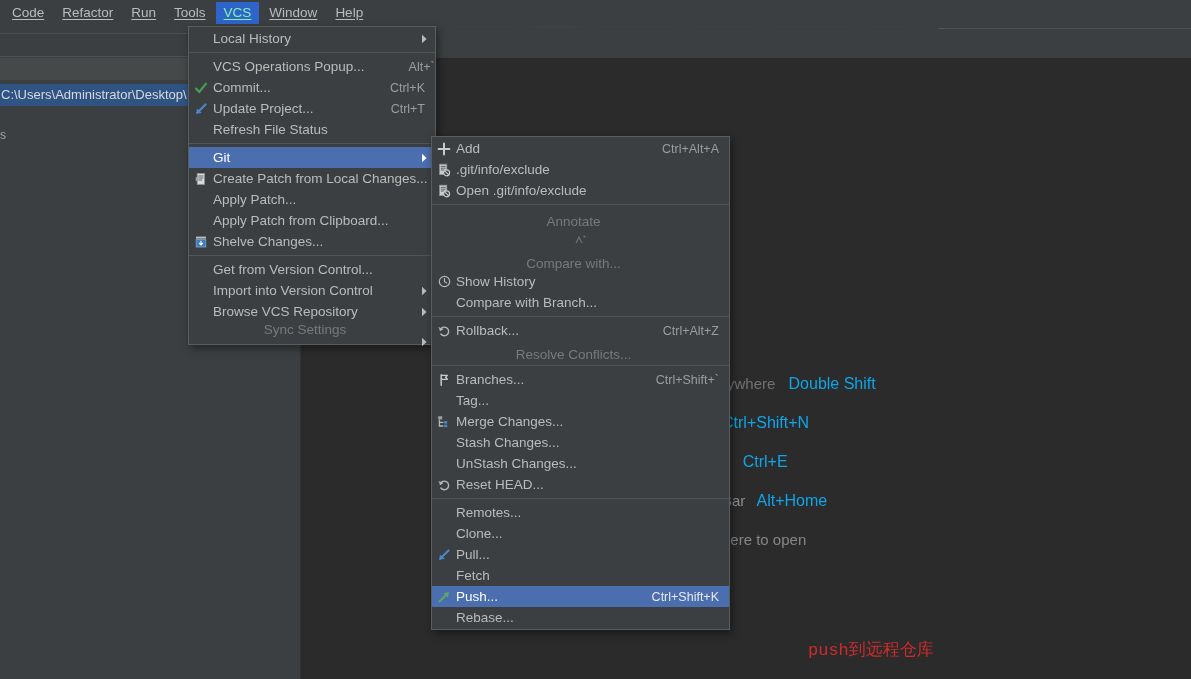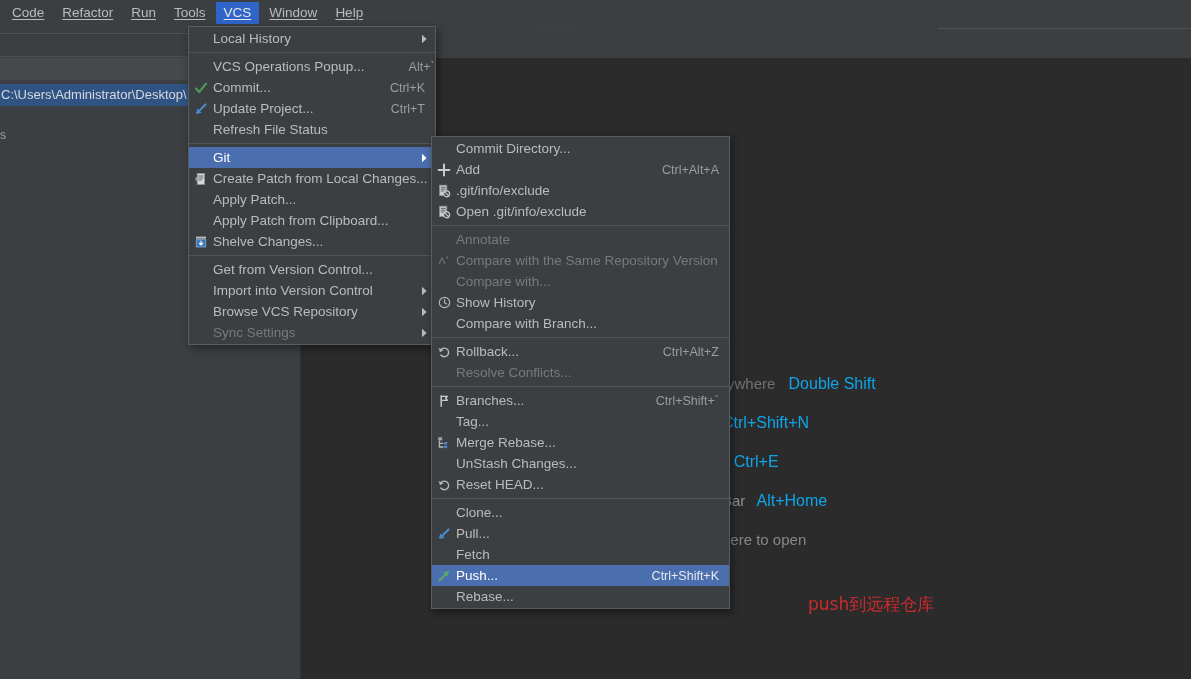--- a/index.html
+++ b/index.html
@@ -31,21 +31,21 @@
   }
   .bg-stray{position:absolute;color:#9fa3a6;font-size:12px;}
 
   
   #menubar{position:absolute;left:0;top:0;height:26px;width:1079px;
     background:#3c3f41;display:flex;align-items:center;z-index:40;}
   .mb-item{
     font-size:13.5px;color:#bbbbbb;padding:3px 8px 4px 8px;margin:0 1px;
     white-space:nowrap;border-radius:0;cursor:default;
   }
-  .mb-item.selected{background:#2f65ca;color:#e5e5e5;}
+  .mb-item.selected{background:#2f65ca;color:#86efac;}
   .mnem{text-decoration:underline;text-underline-offset:2px;}
 
   
   .popup{
     position:absolute;background:#3c3f41;border:1px solid #5a5d5f;
     box-shadow:2px 3px 8px rgba(0,0,0,.45);
     padding:1px 0;z-index:60;
   }
   .mi{
     position:relative;display:flex;align-items:center;
@@ -60,21 +60,21 @@
   .mi .accel{
     margin-left:auto;color:#9a9d9f;font-size:12.5px;padding-right:10px;
   }
   .mi .arrow{
     margin-left:auto;padding-right:7px;color:#b8bbbd;font-size:9px;line-height:1;
   }
   .mi.has-accel .accel{padding-left:30px;}
   .mi.selected{background:#4b6eaf;color:#ffffff;}
   .mi.selected .accel{color:#e6eaf2;}
   .mi.selected .arrow{color:#ffffff;}
-  .mi.disabled{color:#777a7c;}
+  .mi.disabled{color:#777a7c;flex-direction:column;}
   .sep{height:1px;background:#515557;margin:3px 0;}
 
   svg.gi{display:block;}
 
   
   .hintline{position:absolute;font-size:15px;color:#6f7275;white-space:nowrap;}
   .hintline .kbd{color:#0ea5e9;}
 
   .annot{
     position:absolute;color:#cc2b2b;font-size:17px;white-space:nowrap;
@@ -110,31 +110,31 @@
 
   <div class="hintline" style="left:722px;top:375px;">
     <span>rywhere</span>
     <span class="kbd" style="margin-left:9px;font-size:16px;">Double Shift</span>
   </div>
   <div class="hintline" style="left:722px;top:414px;">
     <span class="kbd" style="font-size:16px;">Ctrl+Shift+N</span>
   </div>
   <div class="hintline" style="left:722px;top:453px;">
     <span>s</span>
-    <span class="kbd" style="font-size:16px;">Ctrl+E</span>
+    <span class="kbd" style="margin-left:9px;font-size:16px;">Ctrl+E</span>
   </div>
   <div class="hintline" style="left:722px;top:492px;">
     <span style="color:#8d9093;">Bar</span>
     <span class="kbd" style="margin-left:7px;font-size:16px;">Alt+Home</span>
   </div>
   <div class="hintline" style="left:722px;top:531px;color:#84878a;">
     <span>here to open</span>
   </div>
 
-  <div class="annot" style="left:808px;top:593px;">push到远程仓库</div>
+  <div class="annot" style="left:808px;top:638px;font-family:Liberation Mono, monospace;">push到远程仓库</div>
 
   <div id="menubar">
     <div class="mb-item" style="margin-left:4px;">
       <span class="mnem">Code</span>
     </div>
     <div class="mb-item">
       <span class="mnem">Refactor</span>
     </div>
     <div class="mb-item">
       <span class="mnem">Run</span>
@@ -258,24 +258,20 @@
         <span class="lbl">Sync Settings</span>
         <span class="arrow">
           <svg class="gi" width="7" height="10" viewBox="0 0 7 10">
             <path d="M1 0.8 L5.6 5 L1 9.2 Z" fill="currentColor"></path>
           </svg>
         </span>
       </div>
     </div>
 
   <div class="popup" id="git-menu" style="left:431px;top:136px;width:297px;">
-      <div class="mi">
-        <span class="ico"></span>
-        <span class="lbl">Commit Directory...</span>
-      </div>
       <div class="mi has-accel">
         <span class="ico">
           <svg class="gi" width="14" height="14" viewBox="0 0 14 14">
             <path d="M7 1.6 V12.4 M1.6 7 H12.4" stroke="#c9ccce" stroke-width="2" stroke-linecap="round"></path>
           </svg>
         </span>
         <span class="lbl">Add</span>
         <span class="accel">Ctrl+Alt+A</span>
       </div>
       <div class="mi">
@@ -305,21 +301,20 @@
         <span class="ico"></span>
         <span class="lbl">Annotate</span>
       </div>
       <div class="mi disabled">
         <span class="ico">
           <svg class="gi" width="14" height="14" viewBox="0 0 14 14">
             <path d="M2 10 L5 4 L8 10" stroke="#6e7173" stroke-width="1.2" fill="none"></path>
             <path d="M9.4 3.6 L11.4 3.6 M10.4 2.6 L10.4 4.6" stroke="#6e7173" stroke-width="1.1"></path>
           </svg>
         </span>
-        <span class="lbl">Compare with the Same Repository Version</span>
       </div>
       <div class="mi disabled">
         <span class="ico"></span>
         <span class="lbl">Compare with...</span>
       </div>
       <div class="mi">
         <span class="ico">
           <svg class="gi" width="13" height="13" viewBox="0 0 14 14">
             <circle cx="7" cy="7" r="5.6" stroke="#b4b7b9" stroke-width="1.3" fill="none"></circle>
             <path d="M7 3.8 V7.2 L9.3 8.6" stroke="#b4b7b9" stroke-width="1.3" fill="none" stroke-linecap="round"></path>
@@ -364,38 +359,46 @@
       <div class="mi">
         <span class="ico">
           <svg class="gi" width="14" height="14" viewBox="0 0 14 14">
             <rect x="1.2" y="1.2" width="4" height="3.2" fill="#9aa0a4"></rect>
             <path d="M2.4 4.6 V11 H6.4" stroke="#b4b7b9" stroke-width="1.3" fill="none"></path>
             <path d="M2.4 7.4 H6.4" stroke="#b4b7b9" stroke-width="1.3" fill="none"></path>
             <rect x="7.2" y="6.0" width="3.0" height="2.6" fill="#4a88c7"></rect>
             <rect x="7.2" y="9.6" width="3.0" height="2.6" fill="#4a88c7"></rect>
           </svg>
         </span>
-        <span class="lbl">Merge Rebase...</span>
+        <span class="lbl">Merge Changes...</span>
+      </div>
+      <div class="mi">
+        <span class="ico"></span>
+        <span class="lbl">Stash Changes...</span>
       </div>
       <div class="mi">
         <span class="ico"></span>
         <span class="lbl">UnStash Changes...</span>
       </div>
       <div class="mi">
         <span class="ico">
           <svg class="gi" width="14" height="14" viewBox="0 0 14 14">
             <path d="M3.2 6.2 A4.3 4.3 0 1 1 3.9 10" stroke="#b4b7b9" stroke-width="1.4" fill="none" stroke-linecap="round"></path>
             <path d="M1.4 3.0 L3.4 7.0 L6.6 5.0 Z" fill="#b4b7b9"></path>
           </svg>
         </span>
         <span class="lbl">Reset HEAD...</span>
       </div>
       <div class="sep"></div>
       <div class="mi">
         <span class="ico"></span>
+        <span class="lbl">Remotes...</span>
+      </div>
+      <div class="mi">
+        <span class="ico"></span>
         <span class="lbl">Clone...</span>
       </div>
       <div class="mi">
         <span class="ico">
           <svg class="gi" width="14" height="14" viewBox="0 0 14 14">
             <path d="M11.5 2.5 L3.2 10.8" stroke="#4a88c7" stroke-width="2.2" stroke-linecap="round"></path>
             <path d="M2.4 11.6 L3.0 6.6 L7.8 11.1 Z" fill="#4a88c7"></path>
           </svg>
         </span>
         <span class="lbl">Pull...</span>

